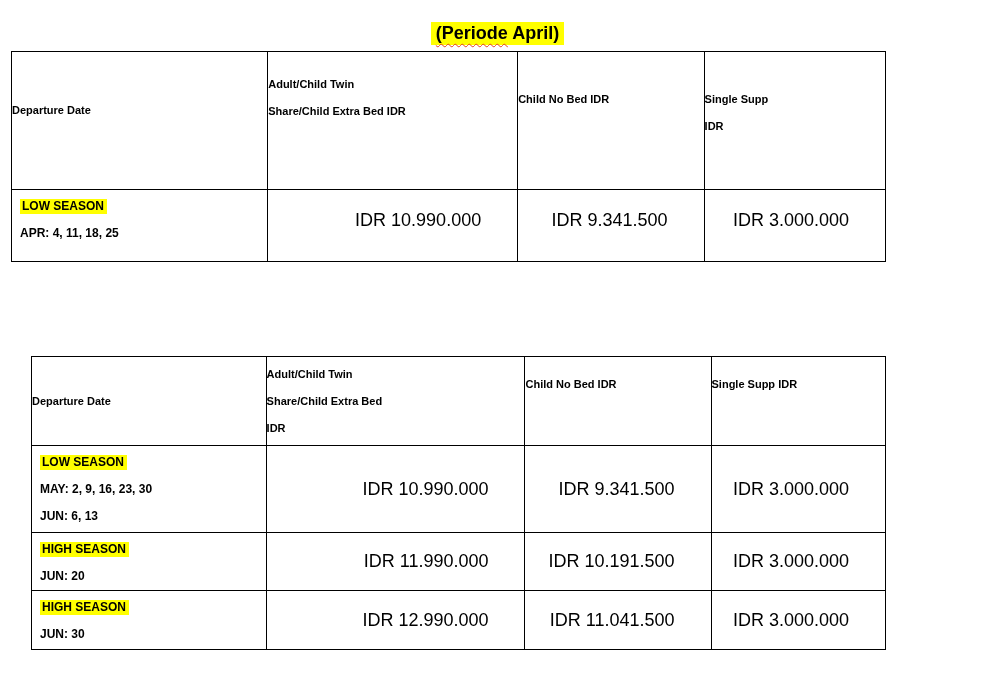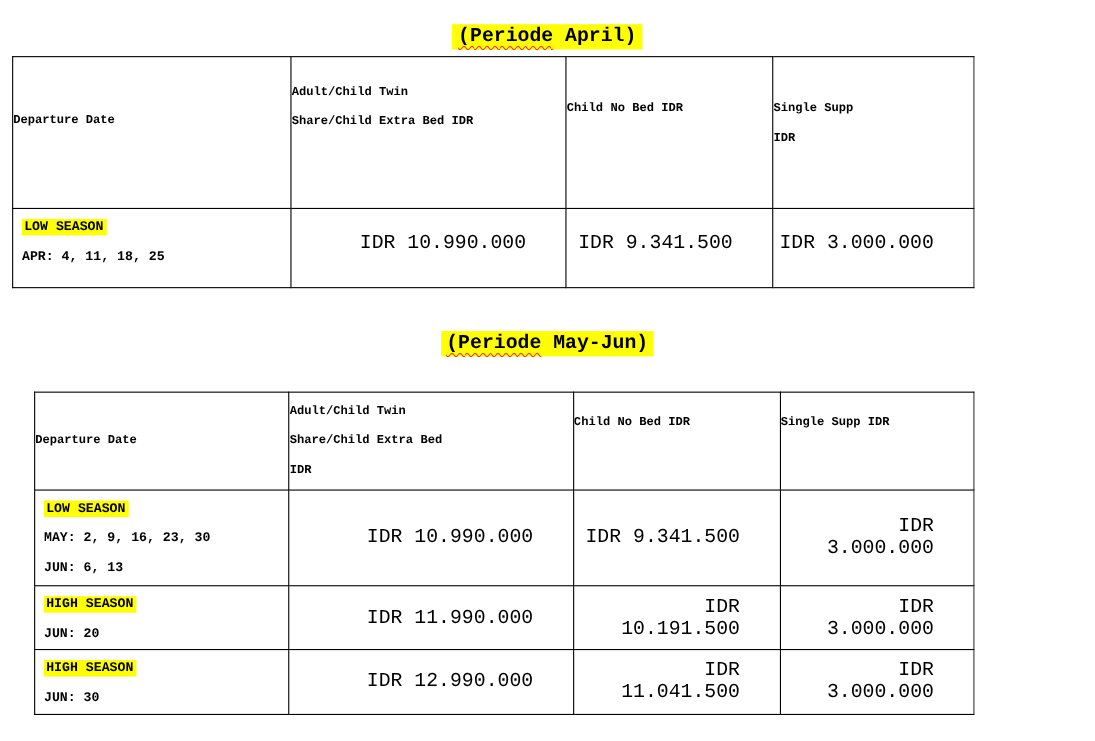--- a/index.html
+++ b/index.html
@@ -2,21 +2,21 @@
 <html><head>
 <meta charset="utf-8">
 <style>
   html, body { margin: 0; padding: 0; background: #ffffff; }
   .page {
     position: relative;
     width: 886px;
     height: 674px;
     background: #ffffff;
     color: #000000;
-    font-family: Liberation Mono, monospace;
+    font-family: Liberation Sans, sans-serif;
     overflow: hidden;
   }
 
   
   .doc-title {
     position: absolute;
     left: 0;
     width: 995px;
     text-align: center;
     font-weight: bold;
@@ -117,21 +117,20 @@
         <span class="season-hl">LOW SEASON</span>
         <div class="dates">APR: 4, 11, 18, 25</div>
       </td>
       <td class="price">IDR 10.990.000</td>
       <td class="price">IDR 9.341.500</td>
       <td class="price">IDR 3.000.000</td>
     </tr>
   </tbody>
     </table>
 
-  <div class="doc-title title-2"><span class="hl"><span class="squiggle">(Periode</span><span> May-Jun)</span></span></div>
 
   <table class="ptable t2">
     <colgroup>
       <col style="width:269px">
         <col style="width:290px">
         <col style="width:200px">
         <col style="width:188px">
     </colgroup>
     <tbody>
         <tr class="hrow">

